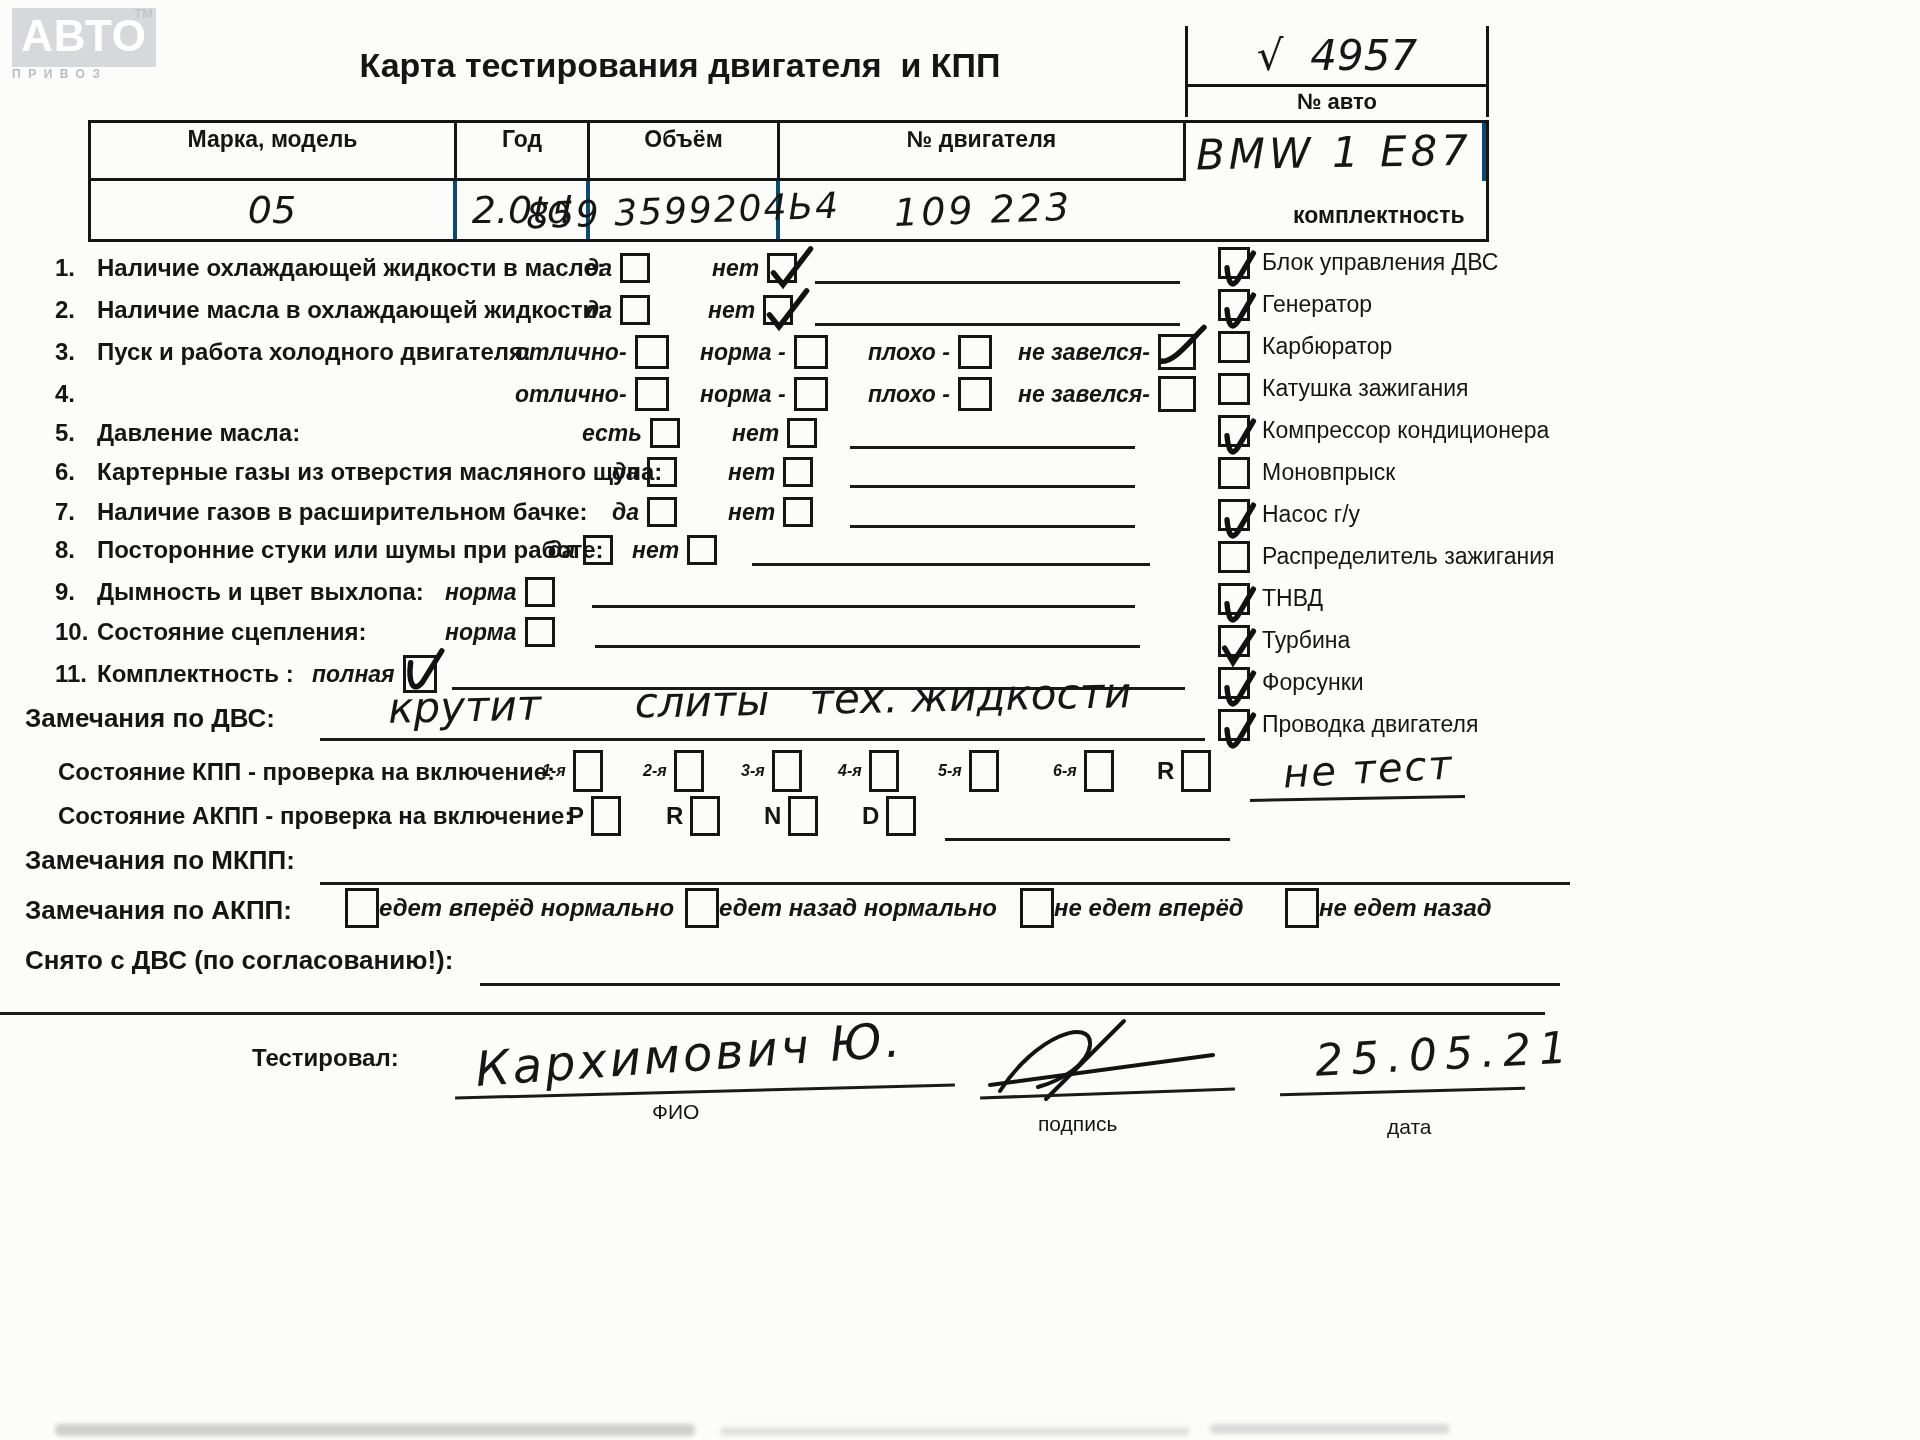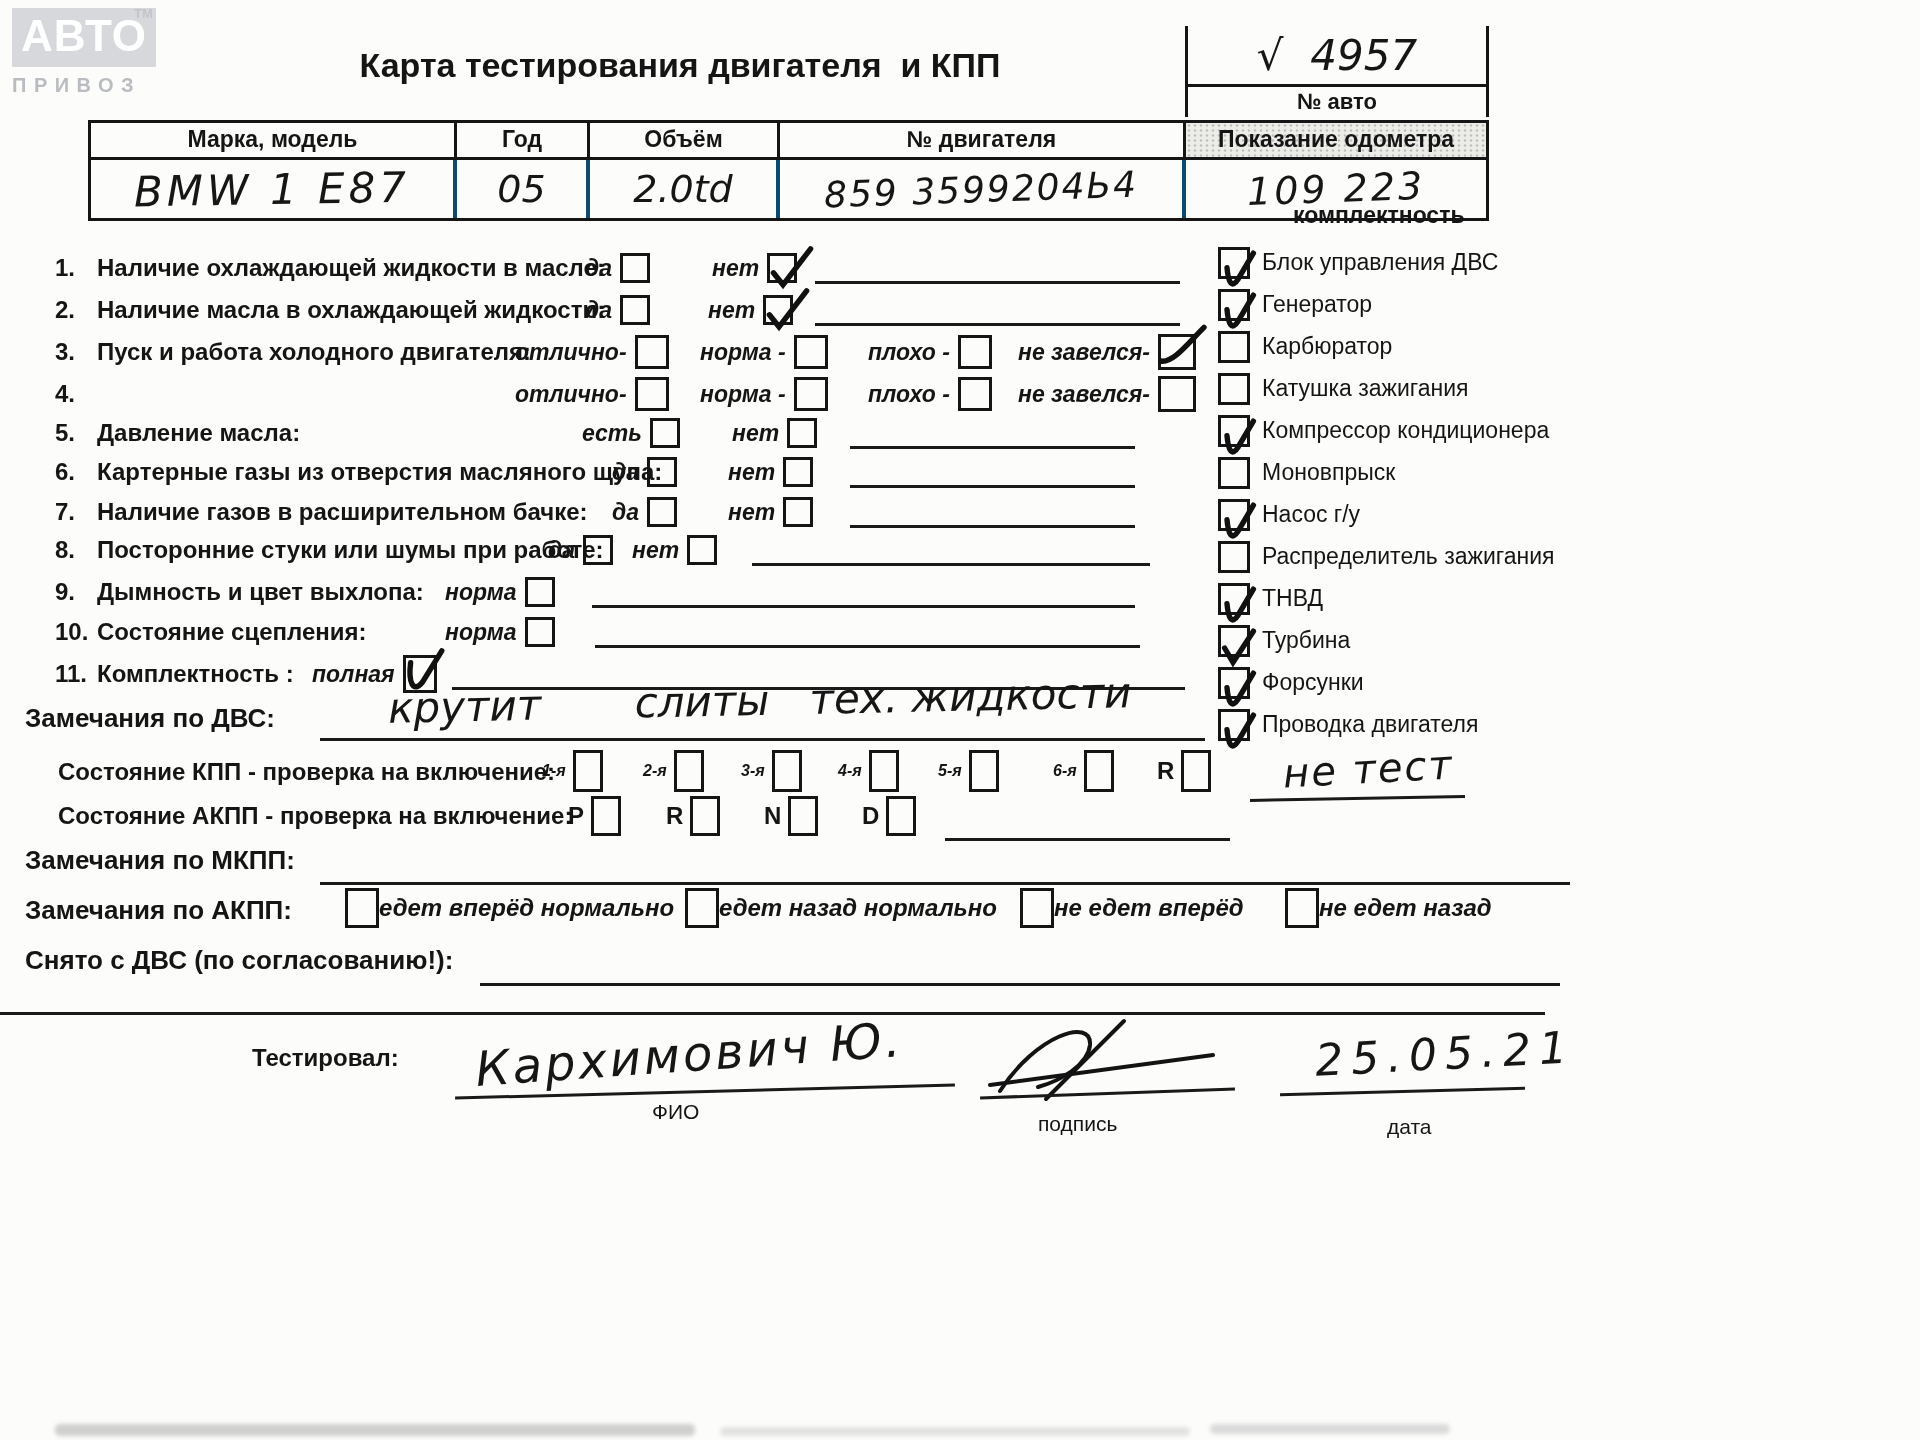--- a/index.html
+++ b/index.html
@@ -5,21 +5,21 @@
   html,body{margin:0;padding:0;background:#e8e8e6;}
   .page{position:relative;width:1920px;height:1440px;background:#fcfcfa;overflow:hidden;
         font-family:"Liberation Sans",sans-serif;color:#151515;}
   .abs{position:absolute;}
 
   
   .logo{position:absolute;left:12px;top:8px;width:150px;}
   .logo .box{display:inline-block;background:#d6d8db;color:#ffffff;font-weight:800;
              font-size:44px;line-height:1;padding:6px 9px 9px;letter-spacing:1px;}
   .logo .tm{position:absolute;left:122px;top:-2px;font-size:13px;font-weight:700;color:#c3c5c9;}
-  .logo .sub{margin-top:7px;color:#b9bcc1;font-weight:700;font-size:20px;letter-spacing:7.5px;}
+  .logo .sub{margin-top:0;color:#b9bcc1;font-weight:700;font-size:12px;letter-spacing:7.5px;}
 
   .title{left:300px;top:46px;width:760px;text-align:center;font-weight:700;font-size:34px;white-space:pre;}
 
   
   .hw{font-family:"DejaVu Sans",sans-serif;font-style:italic;color:#161616;white-space:pre;}
 
   
   .rstack{left:1185px;top:26px;width:298px;border-left:3px solid #151515;border-right:3px solid #151515;}
   .rnum{height:58px;display:flex;align-items:center;justify-content:center;font-size:42px;border-bottom:3px solid #151515;}
   .rlabel{height:30px;display:flex;align-items:center;justify-content:center;font-weight:700;font-size:22px;border-bottom:0;}
@@ -88,21 +88,20 @@
   <div class="abs rstack">
     <div class="rnum hw">√  4957</div>
     <div class="rlabel">№ авто</div>
   </div>
 
   <div class="abs vtable">
     <div class="th">Марка, модель</div>
     <div class="th">Год</div>
     <div class="th">Объём</div>
     <div class="th">№ двигателя</div>
-    <div class="th last">Показание одометра</div>
     <div class="td">
         <span class="hw" style="font-size:42px;letter-spacing:4px;transform:rotate(-1deg)">BMW 1 E87</span>
       </div>
     <div class="td">
         <span class="hw">05</span>
       </div>
     <div class="td">
         <span class="hw">2.0td</span>
       </div>
     <div class="td">

